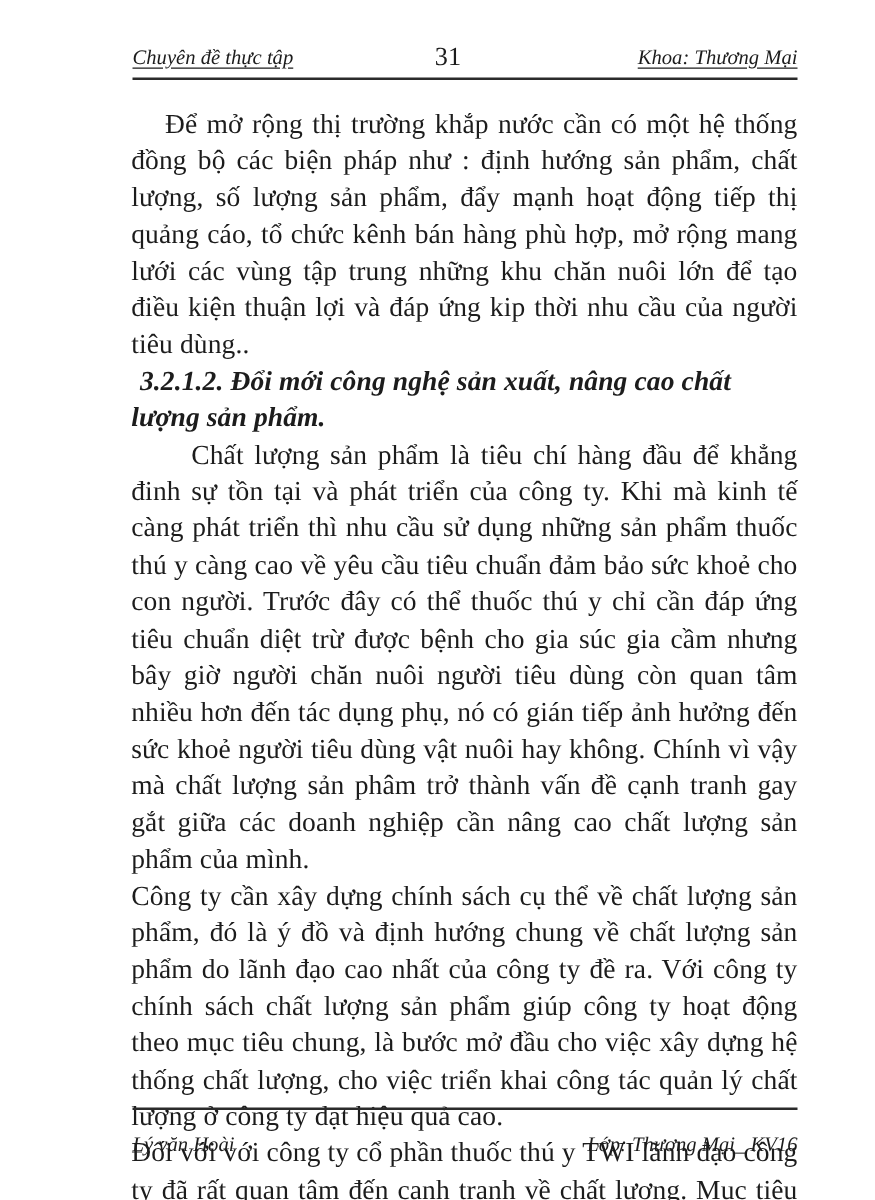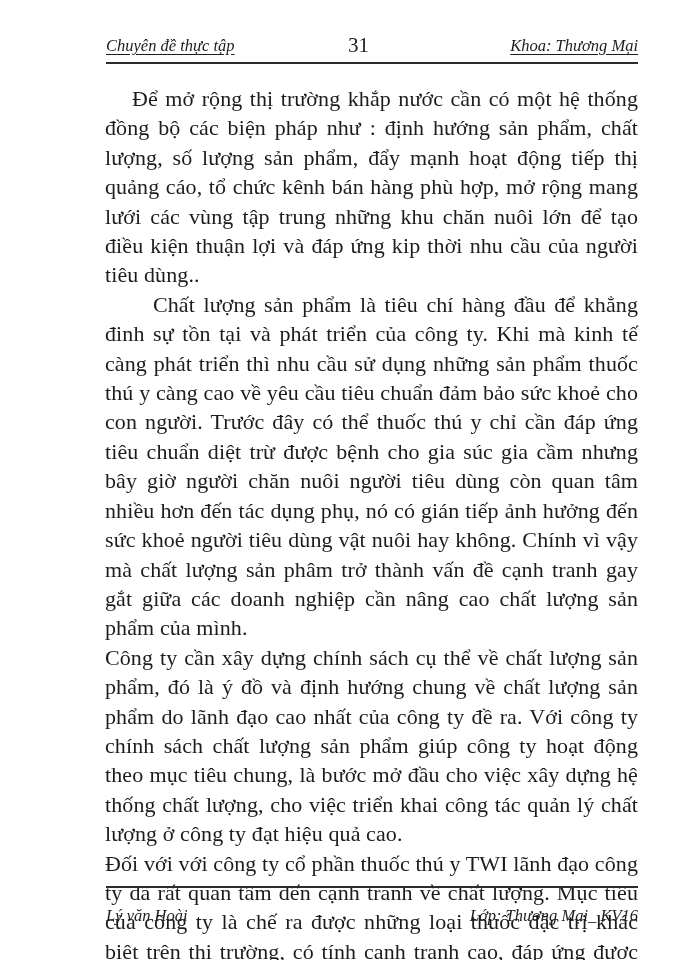--- a/index.html
+++ b/index.html
@@ -76,20 +76,21 @@
 <div class="page">
 
   <div class="page-header">
     <span class="edge">Chuyên đề thực tập</span>
     <span class="pageno">31</span>
     <span class="edge">Khoa: Thương Mại</span>
   </div>
 
   <div class="content">
     <p class="par-indent-sm">Để mở rộng thị trường khắp nước cần có một hệ thống đồng bộ các biện pháp như : định hướng sản phẩm, chất lượng, số lượng sản phẩm, đẩy mạnh hoạt động tiếp thị quảng cáo, tổ chức kênh bán hàng phù hợp, mở rộng mang lưới các vùng tập trung những khu chăn nuôi lớn để tạo điều kiện thuận lợi và đáp ứng kip thời nhu cầu của người tiêu dùng..</p>
+    <p class="section-heading">3.2.1.2. Đổi mới công nghệ sản xuất, nâng cao chất lượng sản phẩm.</p>
     <p class="par-indent-lg">Chất lượng sản phẩm là tiêu chí hàng đầu để khẳng đinh sự tồn tại và phát triển  của công ty. Khi mà kinh tế càng phát triển thì nhu cầu sử dụng những sản phẩm thuốc thú y càng cao về yêu cầu tiêu chuẩn đảm bảo sức khoẻ cho con người. Trước đây có thể thuốc thú y chỉ cần đáp ứng tiêu chuẩn diệt trừ được bệnh cho gia súc gia cầm nhưng bây giờ người chăn nuôi người tiêu dùng còn quan tâm nhiều hơn đến tác dụng phụ, nó có gián tiếp ảnh hưởng đến sức khoẻ người tiêu dùng vật nuôi hay không. Chính vì vậy mà chất lượng sản phâm trở thành vấn đề cạnh tranh gay gắt giữa các doanh nghiệp cần nâng cao chất lượng sản phẩm của mình.</p>
     <p class="par-flush">Công ty cần xây dựng chính sách cụ thể về chất lượng sản phẩm, đó là ý đồ và định hướng chung về chất lượng sản phẩm do lãnh đạo cao nhất của công ty đề ra. Với công ty chính sách chất lượng sản phẩm giúp công ty hoạt động theo mục tiêu chung, là bước mở đầu cho việc xây dựng hệ thống chất lượng, cho việc triển khai công tác quản lý chất lượng ở công ty đạt hiệu quả cao.</p>
     <p class="par-flush">Đối với với công ty cổ phần thuốc thú y TWI lãnh đạo công ty đã rất quan tâm đến cạnh tranh về chất lượng. Mục tiêu của công ty là chế ra được những loại thuốc đặc trị khác biệt trên thị trường, có tính cạnh tranh cao, đáp ứng được yêu cầu của người tiêu dùng với giá cả có sức cạnh tranh nhất.</p>
   </div>
 
   <div class="page-footer">
     <span>Lý văn Hoài</span>
     <span>Lớp: Thương Mại_ KV16</span>
   </div>
 

